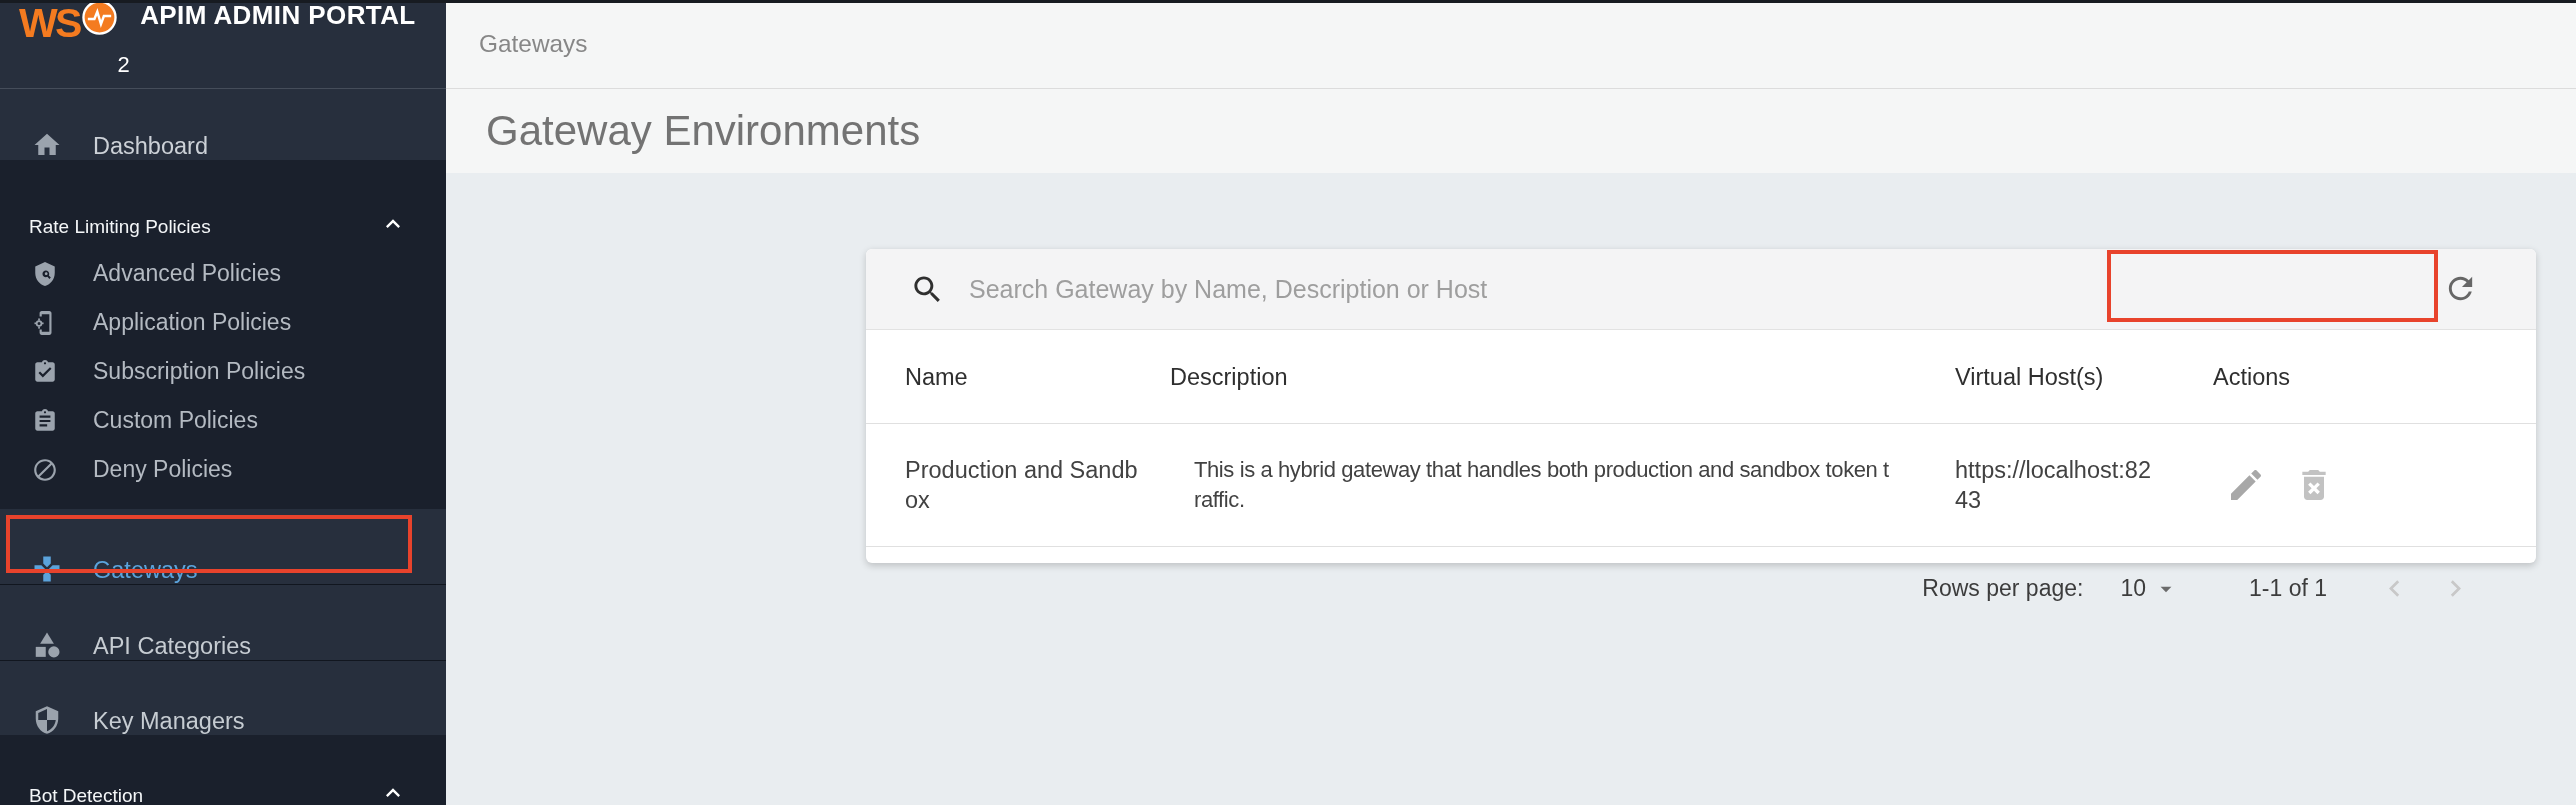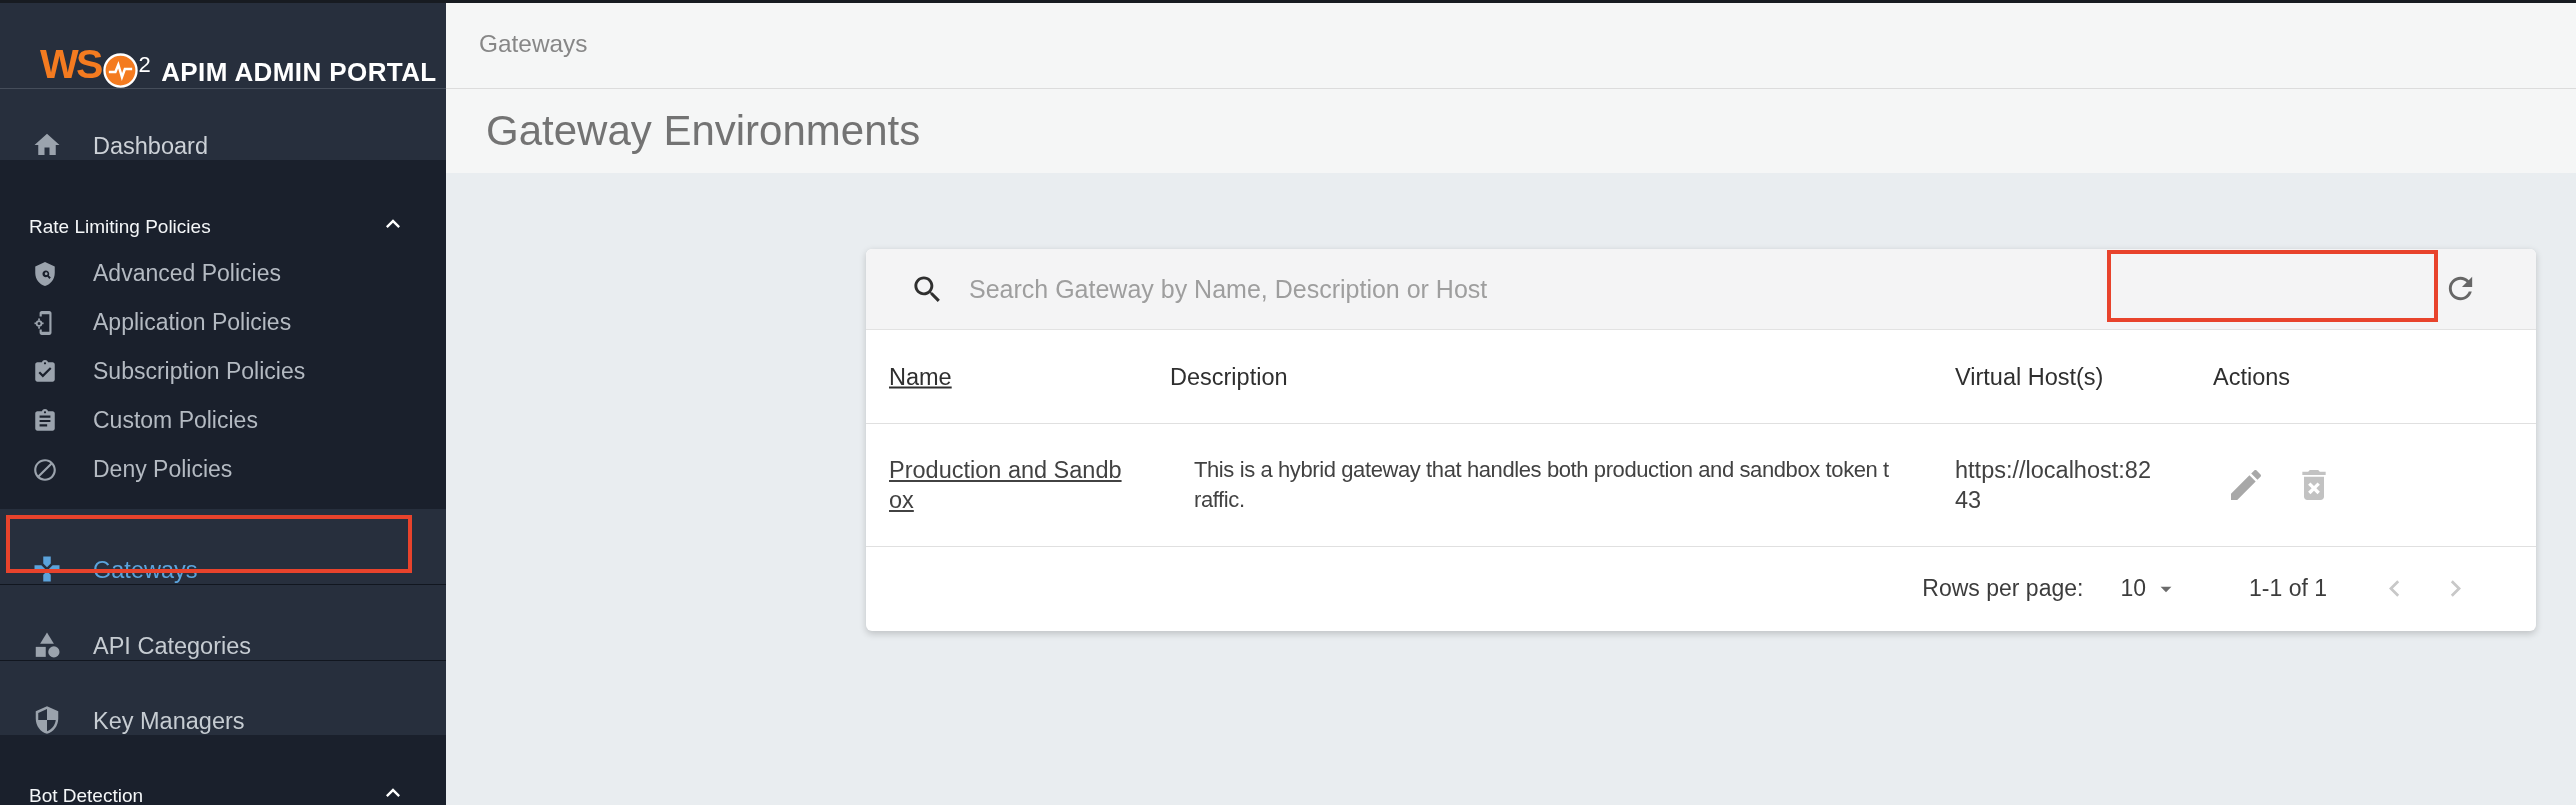--- a/index.html
+++ b/index.html
@@ -9,21 +9,21 @@
     --brand-orange:#f47b20;
   }
   *{box-sizing:border-box;margin:0;padding:0;}
   html,body{width:2576px;height:806px;overflow:hidden;}
   body{font-family:"Liberation Sans",sans-serif;background:#e9edf0;position:relative;}
 
   .top-edge{position:absolute;top:0;left:0;width:2576px;height:2.6px;background:#171b21;z-index:60;}
 
   
   .sidebar{position:absolute;left:0;top:0;width:446px;height:806px;background:#1a202c;z-index:40;}
-  .row-logo{height:89px;background:#272f3d;border-bottom:1.7px solid #454d5a;display:flex;align-items:flex-end;padding-left:40px;}
+  .row-logo{height:89px;background:#272f3d;border-bottom:1.7px solid #454d5a;display:flex;align-items:flex-start;padding-left:19px;}
   .brand-ws{color:var(--brand-orange);font-size:41px;font-weight:bold;letter-spacing:-2.6px;}
   .brand-circle{width:35px;height:35px;margin-left:1.7px;flex:none;}
   .brand-sub{color:#ffffff;font-size:22px;align-self:flex-end;margin:0 0 10.5px 0.9px;}
   .brand-title{color:#ffffff;font-size:26px;font-weight:bold;letter-spacing:0.4px;margin-left:10.5px;}
 
   .nav-row{display:flex;align-items:flex-end;cursor:pointer;}
   .row-dash{height:71px;background:#272f3d;}
   .row-section{height:78px;background:#1a202c;padding:0 39px 0 29px;}
   .section-label{color:#f4f6f8;font-size:19px;}
   .row-sub{height:49px;background:#1a202c;}
@@ -45,34 +45,34 @@
   .annot-gateways{position:absolute;left:6.1px;top:515px;width:406px;height:58px;border:4.4px solid var(--annotation-red);pointer-events:none;z-index:55;}
 
   
   .content{position:absolute;left:446px;top:0;width:2130px;height:806px;}
   .crumb-row{height:89px;background:#f5f6f6;border-bottom:1.7px solid #dcdcdc;display:flex;align-items:center;padding-left:33px;}
   .crumb{color:#878787;font-size:24.4px;}
   .title-row{height:84px;background:#f5f6f6;display:flex;align-items:center;padding-left:40px;}
   .page-title{color:#737373;font-size:42px;font-weight:400;}
 
   
-  .card{position:absolute;left:866px;top:249px;width:1670px;height:382px;background:#ffffff;border-radius:6.1px;box-shadow:0 2.6px 7.8px rgba(0,0,0,0.18);z-index:30;}
+  .card{position:absolute;left:866px;top:249px;width:1670px;height:314px;background:#ffffff;border-radius:6.1px;box-shadow:0 2.6px 7.8px rgba(0,0,0,0.18);z-index:30;}
   .search-row{position:relative;height:81px;background:#f4f4f5;border-radius:6.1px 6.1px 0 0;border-bottom:0.9px solid #e2e2e2;}
   .search-icon{position:absolute;left:44px;top:23px;width:35px;height:35px;color:#2f2f2f;}
   .search-icon svg{width:100%;height:100%;}
   .search-input{position:absolute;left:103px;top:15.7px;width:959px;height:49px;border:none;outline:none;background:transparent;font-family:"Liberation Sans",sans-serif;font-size:25px;color:#444444;}
   .search-input::placeholder{color:#9e9e9e;opacity:1;}
   .annot-add{position:absolute;top:0.9px;right:98px;width:331px;height:72px;border:4.4px solid var(--annotation-red);pointer-events:none;z-index:45;}
   .add-btn{position:absolute;top:14px;right:110px;width:316px;height:65px;border:none;border-radius:7.8px;background:var(--primary-button);color:#ffffff;font-family:"Liberation Sans",sans-serif;font-size:24.4px;cursor:pointer;}
   .refresh-btn{position:absolute;top:22px;right:58px;width:35px;height:35px;color:#666666;cursor:pointer;background:none;border:none;padding:0;}
   .refresh-btn svg{width:100%;height:100%;}
 
   .thead{position:relative;height:94px;border-bottom:0.9px solid #e0e0e0;}
   .th{position:absolute;top:50%;transform:translateY(-50%);color:#2f2f2f;font-size:23.5px;white-space:nowrap;}
-  .col-name{left:23px;text-decoration:underline;}  .col-desc{left:304px;}  .col-vhost{left:1089px;}  .col-actions{left:1347px;}
+  .col-name{left:39px;}  .col-desc{left:304px;}  .col-vhost{left:1089px;}  .col-actions{left:1347px;}
 
   .trow{position:relative;height:123px;border-bottom:0.9px solid #e0e0e0;}
   .cell{position:absolute;top:50%;transform:translateY(-50%);color:#424242;font-size:23.5px;line-height:30px;}
   .cell div{white-space:nowrap;}
   .cell-desc{font-size:22px;letter-spacing:-0.4px;margin-left:24px;}
   .act-icon{position:absolute;top:50%;transform:translateY(-50%);width:40px;height:40px;background:none;border:none;padding:0;cursor:pointer;}
   .act-icon svg{width:100%;height:100%;}
   .edit-btn{left:1360px;color:#a8a8a8;}
   .delete-btn{left:1428px;color:#c2c2c2;}
 

